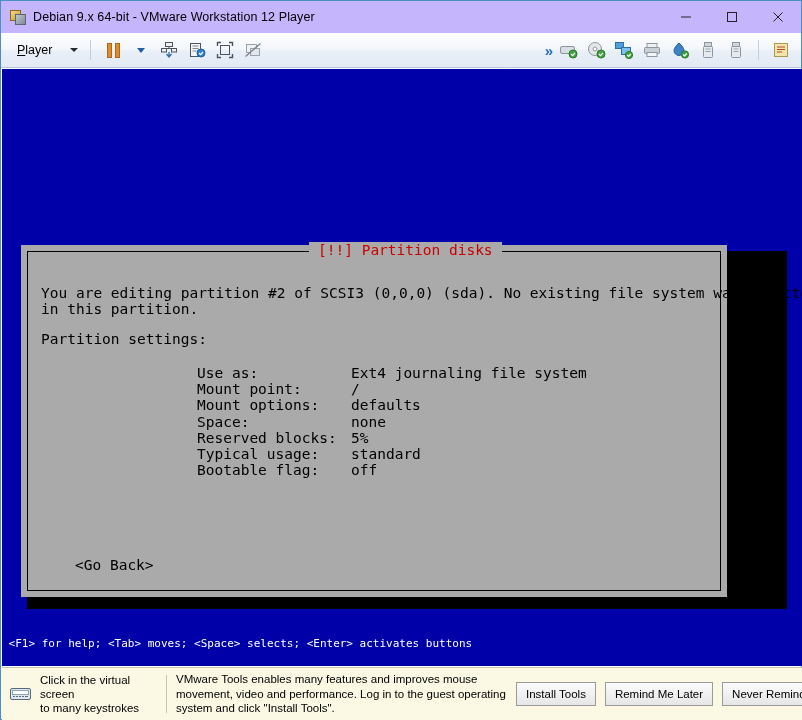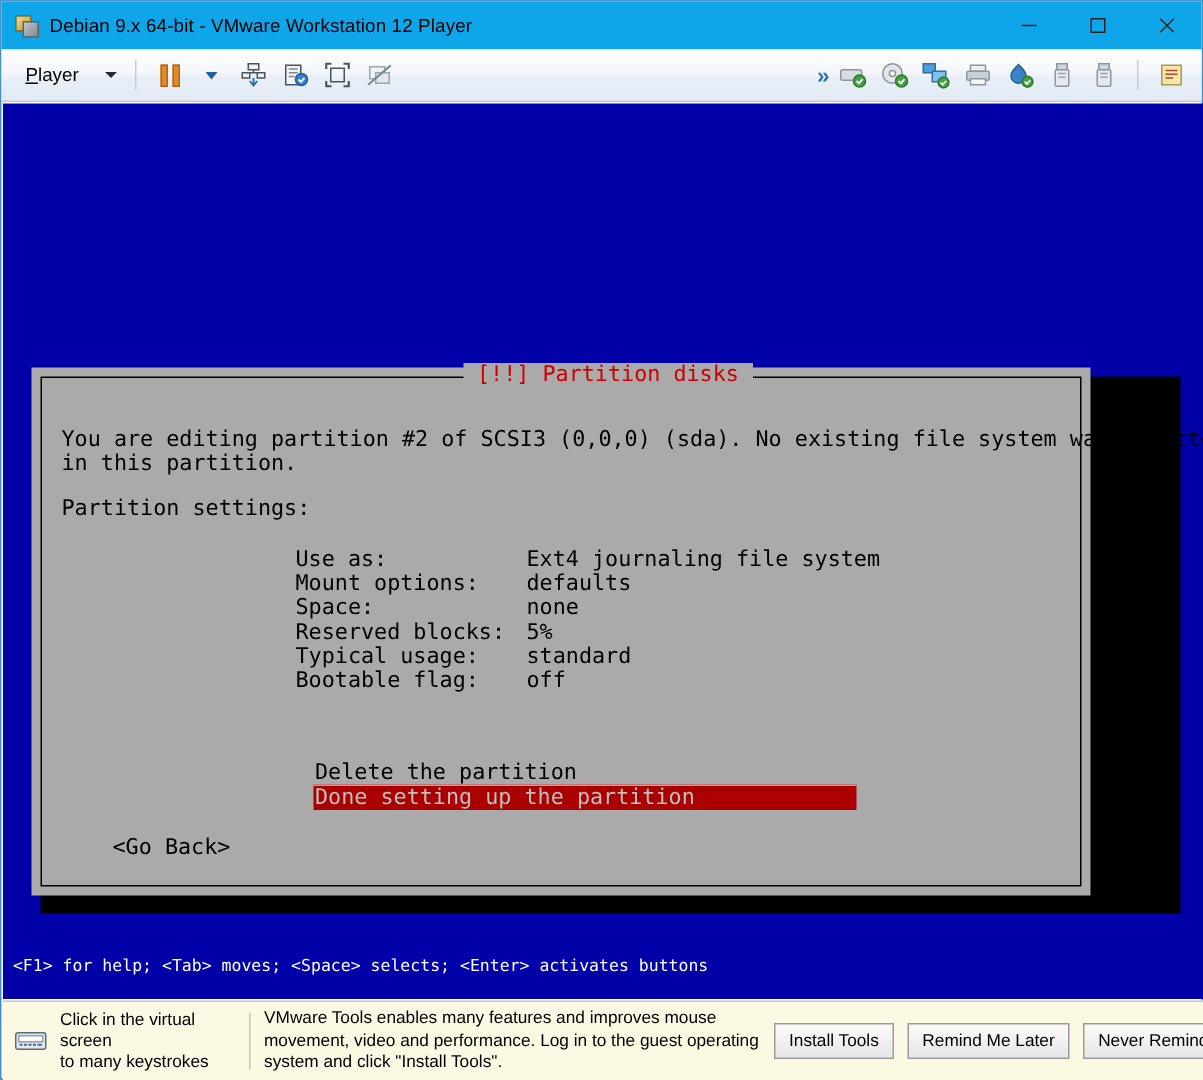--- a/index.html
+++ b/index.html
@@ -14,21 +14,21 @@
     width: 802px; height: 720px;
     background: #ffffff;
     border: 1px solid #4a90c4;
     box-sizing: border-box;
   }
 
   
   #titlebar {
     position: absolute; left: 0; top: 0;
     width: 800px; height: 32px;
-    background: #0ea5e9;
+    background: #c4b5fd;
     display: flex; align-items: center;
   }
   #app-icon {
     width: 16px; height: 16px;
     margin-left: 9px; margin-right: 7px;
     position: relative; flex: 0 0 auto;
   }
   #app-icon .sq1 {
     position:absolute; left:0; top:1px; width:11px; height:11px;
     background: linear-gradient(135deg,#f3d98b,#c99a2e);
@@ -341,20 +341,24 @@
         <div id="settings-table">
           <div class="srow">
             <span class="term-text skey">Use as:</span>
             <span class="term-text">Ext4 journaling file system</span>
           </div>
           <div class="srow">
             <span class="term-text skey"></span>
             <span class="term-text"></span>
           </div>
           <div class="srow">
+            <span class="term-text skey">Mount point:</span>
+            <span class="term-text">/</span>
+          </div>
+          <div class="srow">
             <span class="term-text skey">Mount options:</span>
             <span class="term-text">defaults</span>
           </div>
           <div class="srow">
             <span class="term-text skey">Space:</span>
             <span class="term-text">none</span>
           </div>
           <div class="srow">
             <span class="term-text skey">Reserved blocks:</span>
             <span class="term-text">5%</span>
@@ -362,24 +366,20 @@
           <div class="srow">
             <span class="term-text skey">Typical usage:</span>
             <span class="term-text">standard</span>
           </div>
           <div class="srow">
             <span class="term-text skey">Bootable flag:</span>
             <span class="term-text">off</span>
           </div>
         </div>
 
-        <div id="actions">
-          <div class="term-text act-row">Delete the partition</div>
-          <div class="term-text act-row selected">Done setting up the partition</div>
-        </div>
 
         <div id="gobackrow" class="term-text">&lt;Go Back&gt;</div>
       </div>
     </div>
 
     <div id="help-line"> &lt;F1&gt; for help; &lt;Tab&gt; moves; &lt;Space&gt; selects; &lt;Enter&gt; activates buttons</div>
   </div>
 
   <div id="toolsbar">
     <div id="kbd-icon">

